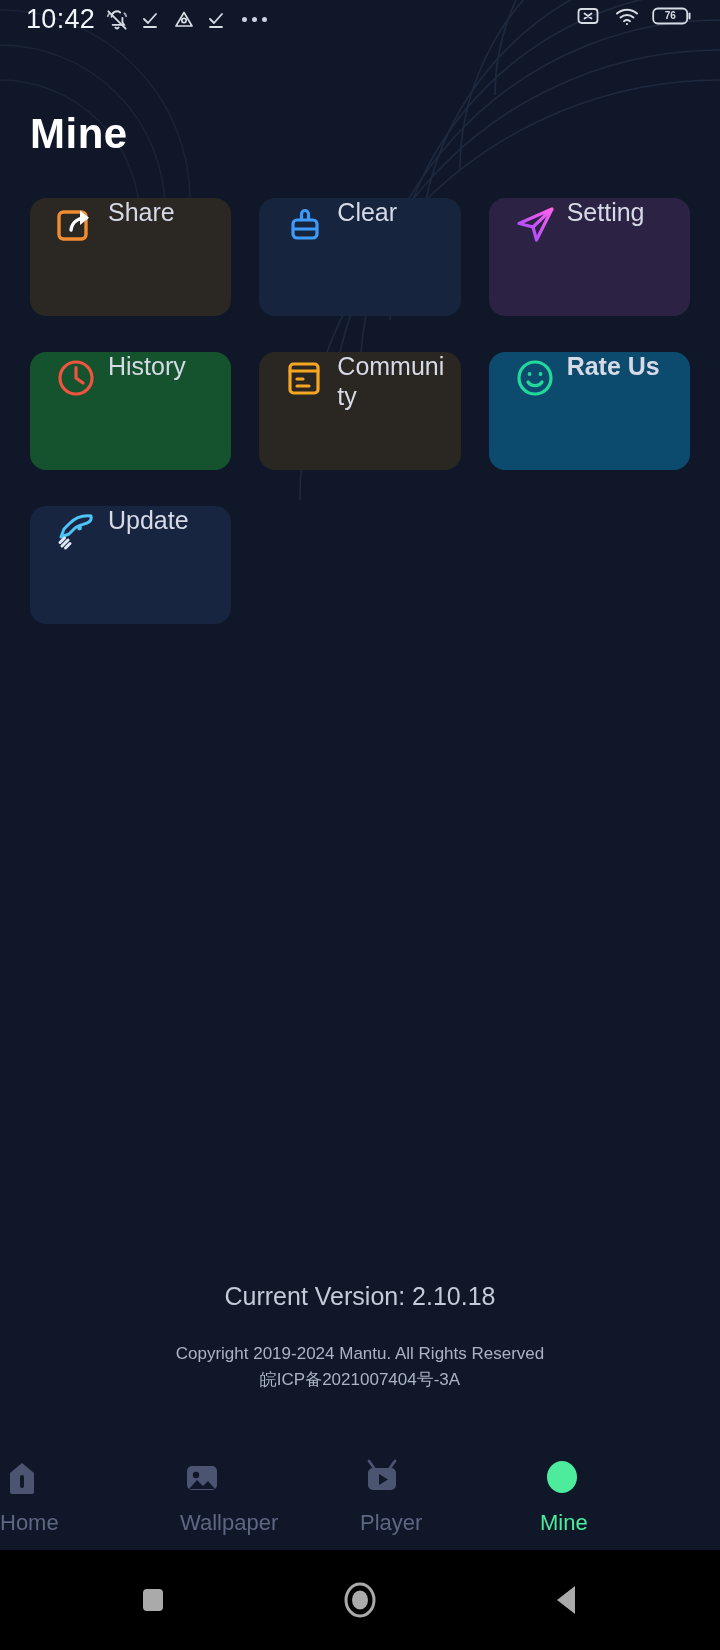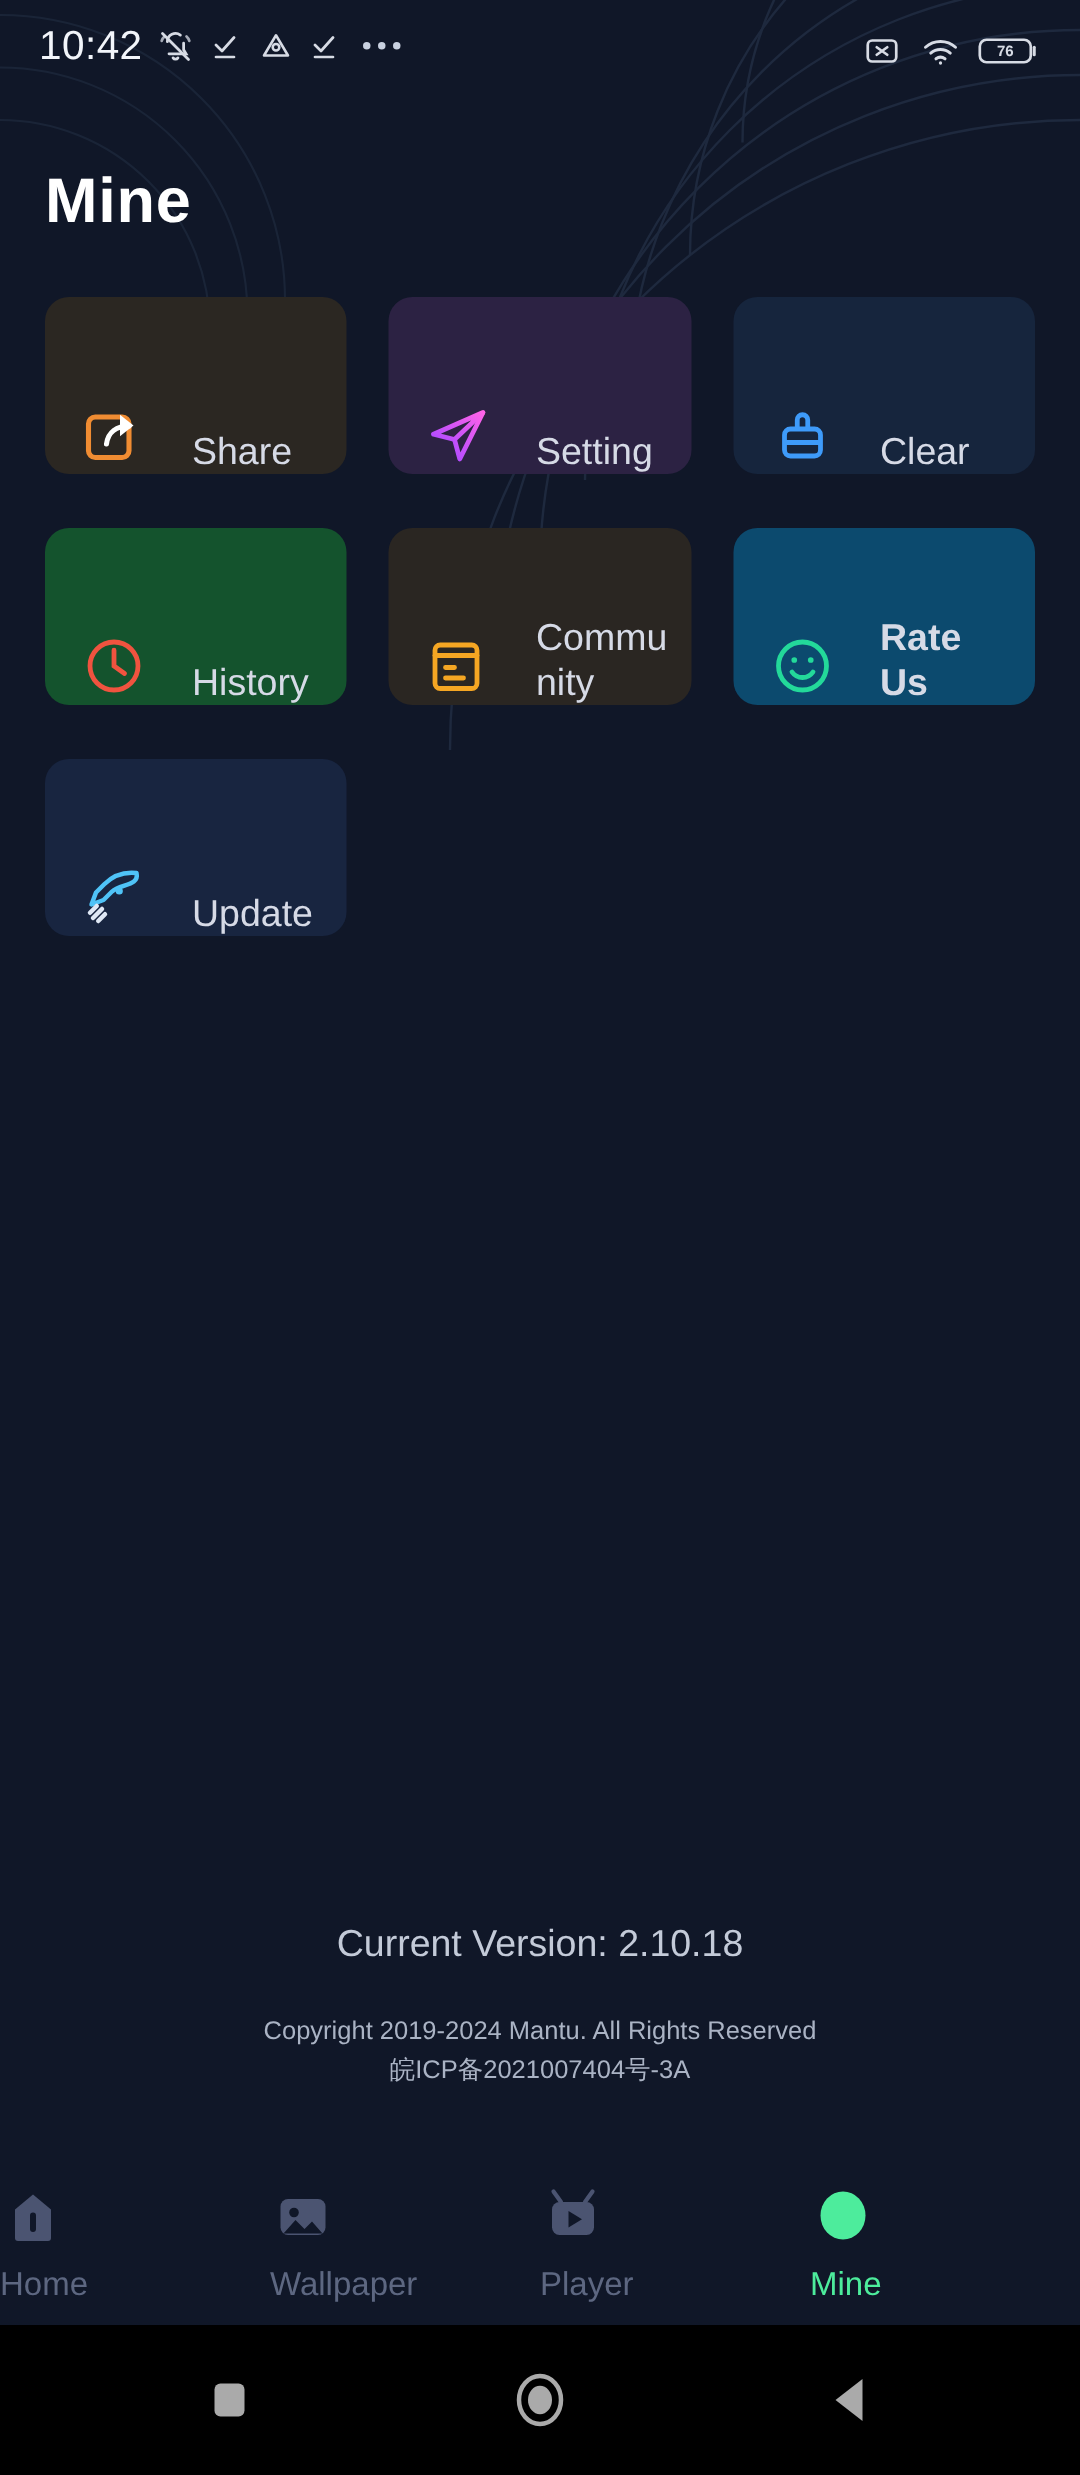--- a/index.html
+++ b/index.html
@@ -16,22 +16,22 @@
     overflow:hidden;
   }
 
   
   .arcs { position:absolute; inset:0; pointer-events:none; z-index:0; }
 
   
   .statusbar {
     position:relative; z-index:2;
     height:62px;
-    display:flex; align-items:flex-end;
-    padding:16px 26px;
+    display:flex; align-items:flex-start;
+    padding:4px 26px;
     color:#e8ecf5;
   }
   .sb-left { display:flex; align-items:center; gap:9px; }
   .sb-time { font-size:27px; font-weight:500; letter-spacing:.3px; color:#f2f5fa; }
   .sb-right { margin-left:auto; display:flex; align-items:center; gap:11px; }
   .sb-icon { display:block; opacity:.92; }
   .sb-dots { display:flex; gap:5px; align-items:center; margin-left:4px; }
   .sb-dots i { width:5px; height:5px; border-radius:50%; background:#c9d1e0; display:block; }
 
   
@@ -46,23 +46,23 @@
   .grid {
     position:relative; z-index:2;
     margin:40px 30px 0 30px;
     display:grid;
     grid-template-columns:repeat(3, 1fr);
     gap:36px 28px;
   }
   .card {
     height:118px;
     border-radius:16px;
-    display:flex; align-items:flex-end;
+    display:flex; align-items:flex-start;
     padding:0 14px 0 20px;
-    gap:26px;
+    gap:6px;
     cursor:pointer;
     overflow:hidden;
   }
   .card .ico { flex:0 0 auto; width:52px; height:52px; display:flex; align-items:center; justify-content:center; }
   .card .lbl {
     font-size:25px; color:#d6dae6; line-height:1.18;
     overflow-wrap:anywhere;
   }
 
   .card.share     { background:#2b2722; }
@@ -195,47 +195,47 @@
       <span class="ico">
         <svg width="48" height="48" viewBox="0 0 48 48" fill="none">
           <rect x="7" y="12" width="27" height="27" rx="4.5" stroke="#f08c32" stroke-width="3.4"></rect>
           <path d="M19 30c1-8 7-12 15-12" stroke="#ffffff" stroke-width="3.4" stroke-linecap="round" fill="none"></path>
           <path d="M28 10.5l9 7.2-9 7.2z" fill="#ffffff"></path>
         </svg>
       </span>
       <span class="lbl">Share</span>
     </div>
 
+    <div class="card clear">
+      <span class="ico">
+        <svg width="48" height="48" viewBox="0 0 48 48" fill="none" stroke="#3e9bfa" stroke-width="3.2" stroke-linejoin="round">
+          <path d="M20.5 20v-6a3.5 3.5 0 0 1 7 0v6"></path>
+          <rect x="12" y="20" width="24" height="18" rx="4"></rect>
+          <path d="M12 29h24"></path>
+        </svg>
+      </span>
+      <span class="lbl">Clear</span>
+    </div>
+
     <div class="card setting">
       <span class="ico">
         <svg width="48" height="48" viewBox="0 0 48 48" fill="none">
           <defs>
             <linearGradient id="gPlane" x1="0" y1="1" x2="1" y2="0">
               <stop offset="0" stop-color="#b14bff"></stop>
                 <stop offset="1" stop-color="#ff63e8"></stop>
             </linearGradient>
           </defs>
           <path d="M41 9L8 23.5l14 3.5L41 9z" stroke="url(#gPlane)" stroke-width="3.2" stroke-linejoin="round" fill="none"></path>
           <path d="M22 27l3.5 13L41 9" stroke="url(#gPlane)" stroke-width="3.2" stroke-linejoin="round" fill="none"></path>
         </svg>
       </span>
       <span class="lbl">Setting</span>
     </div>
 
-    <div class="card clear">
-      <span class="ico">
-        <svg width="48" height="48" viewBox="0 0 48 48" fill="none" stroke="#3e9bfa" stroke-width="3.2" stroke-linejoin="round">
-          <path d="M20.5 20v-6a3.5 3.5 0 0 1 7 0v6"></path>
-          <rect x="12" y="20" width="24" height="18" rx="4"></rect>
-          <path d="M12 29h24"></path>
-        </svg>
-      </span>
-      <span class="lbl">Clear</span>
-    </div>
-
     <div class="card history">
       <span class="ico">
         <svg width="48" height="48" viewBox="0 0 48 48" fill="none" stroke="#f0533f" stroke-width="3.2" stroke-linecap="round">
           <circle cx="24" cy="24" r="16"></circle>
           <path d="M24 13.5V24l7 5"></path>
         </svg>
       </span>
       <span class="lbl">History</span>
     </div>
 

